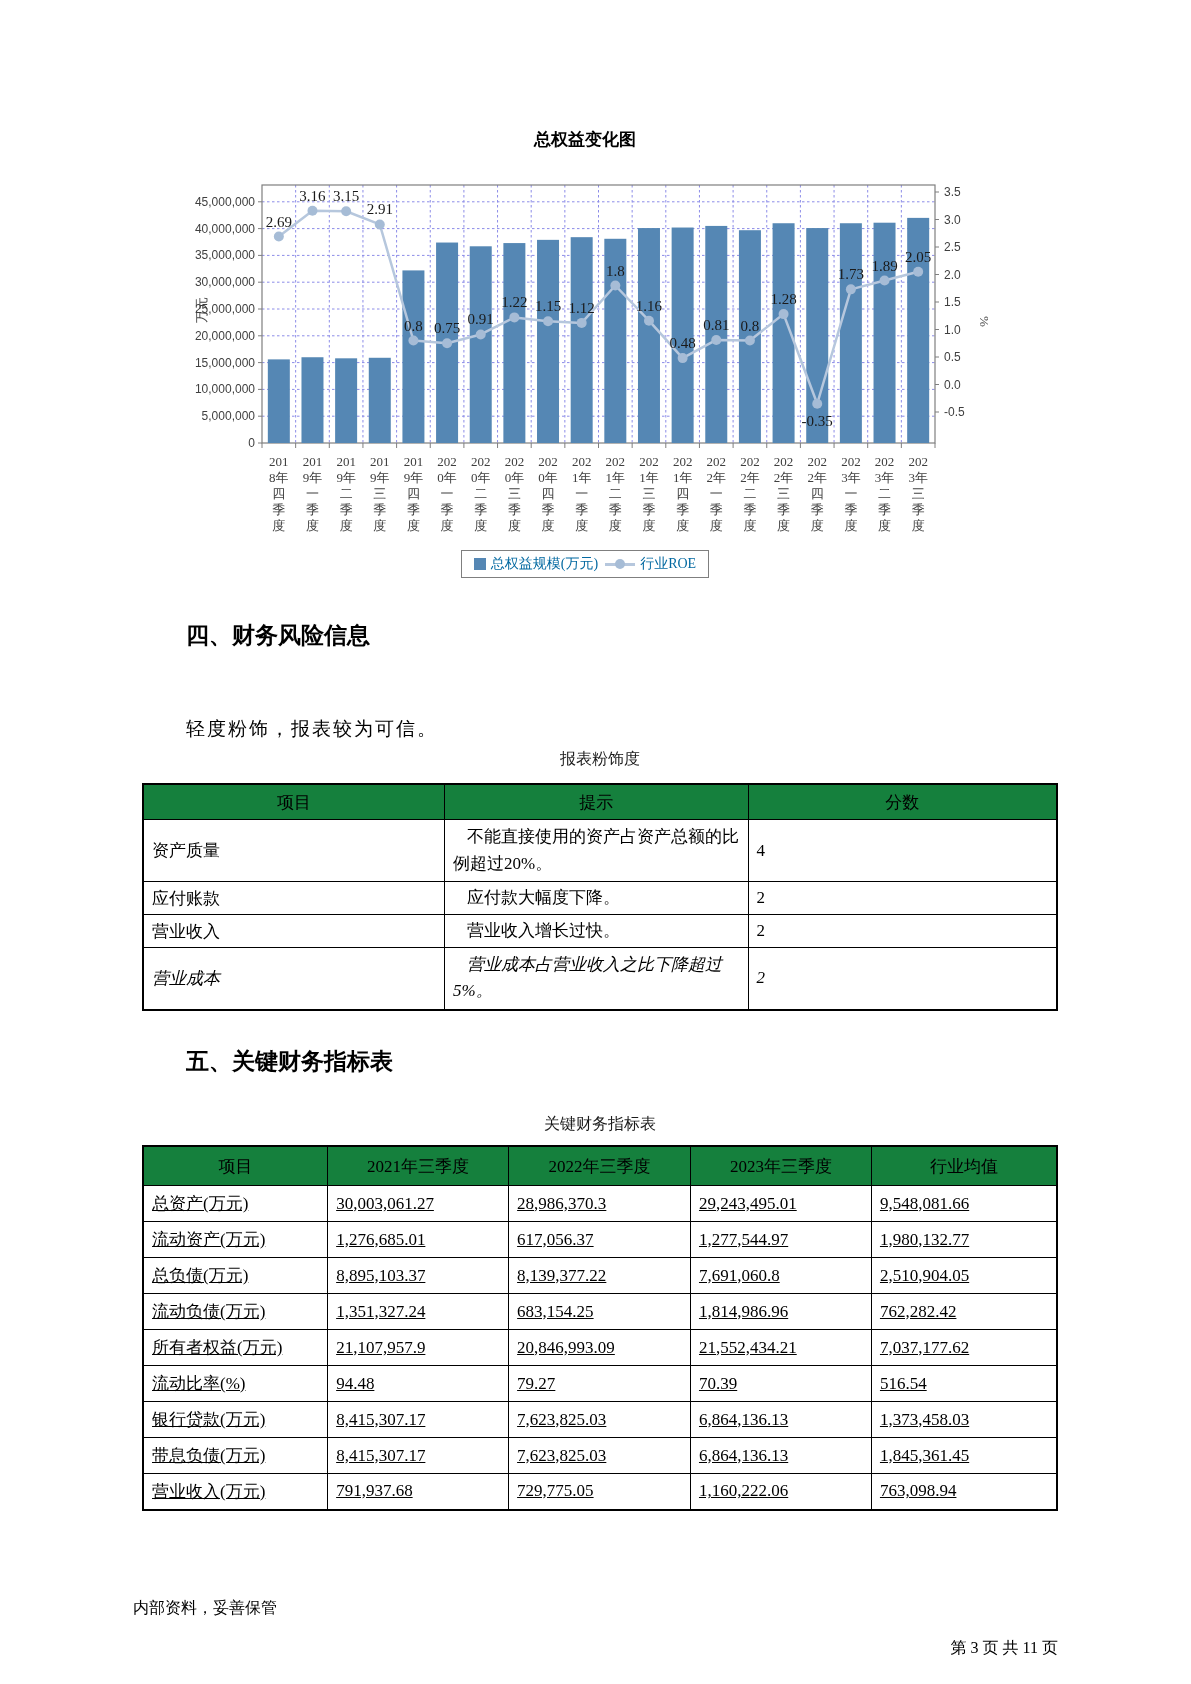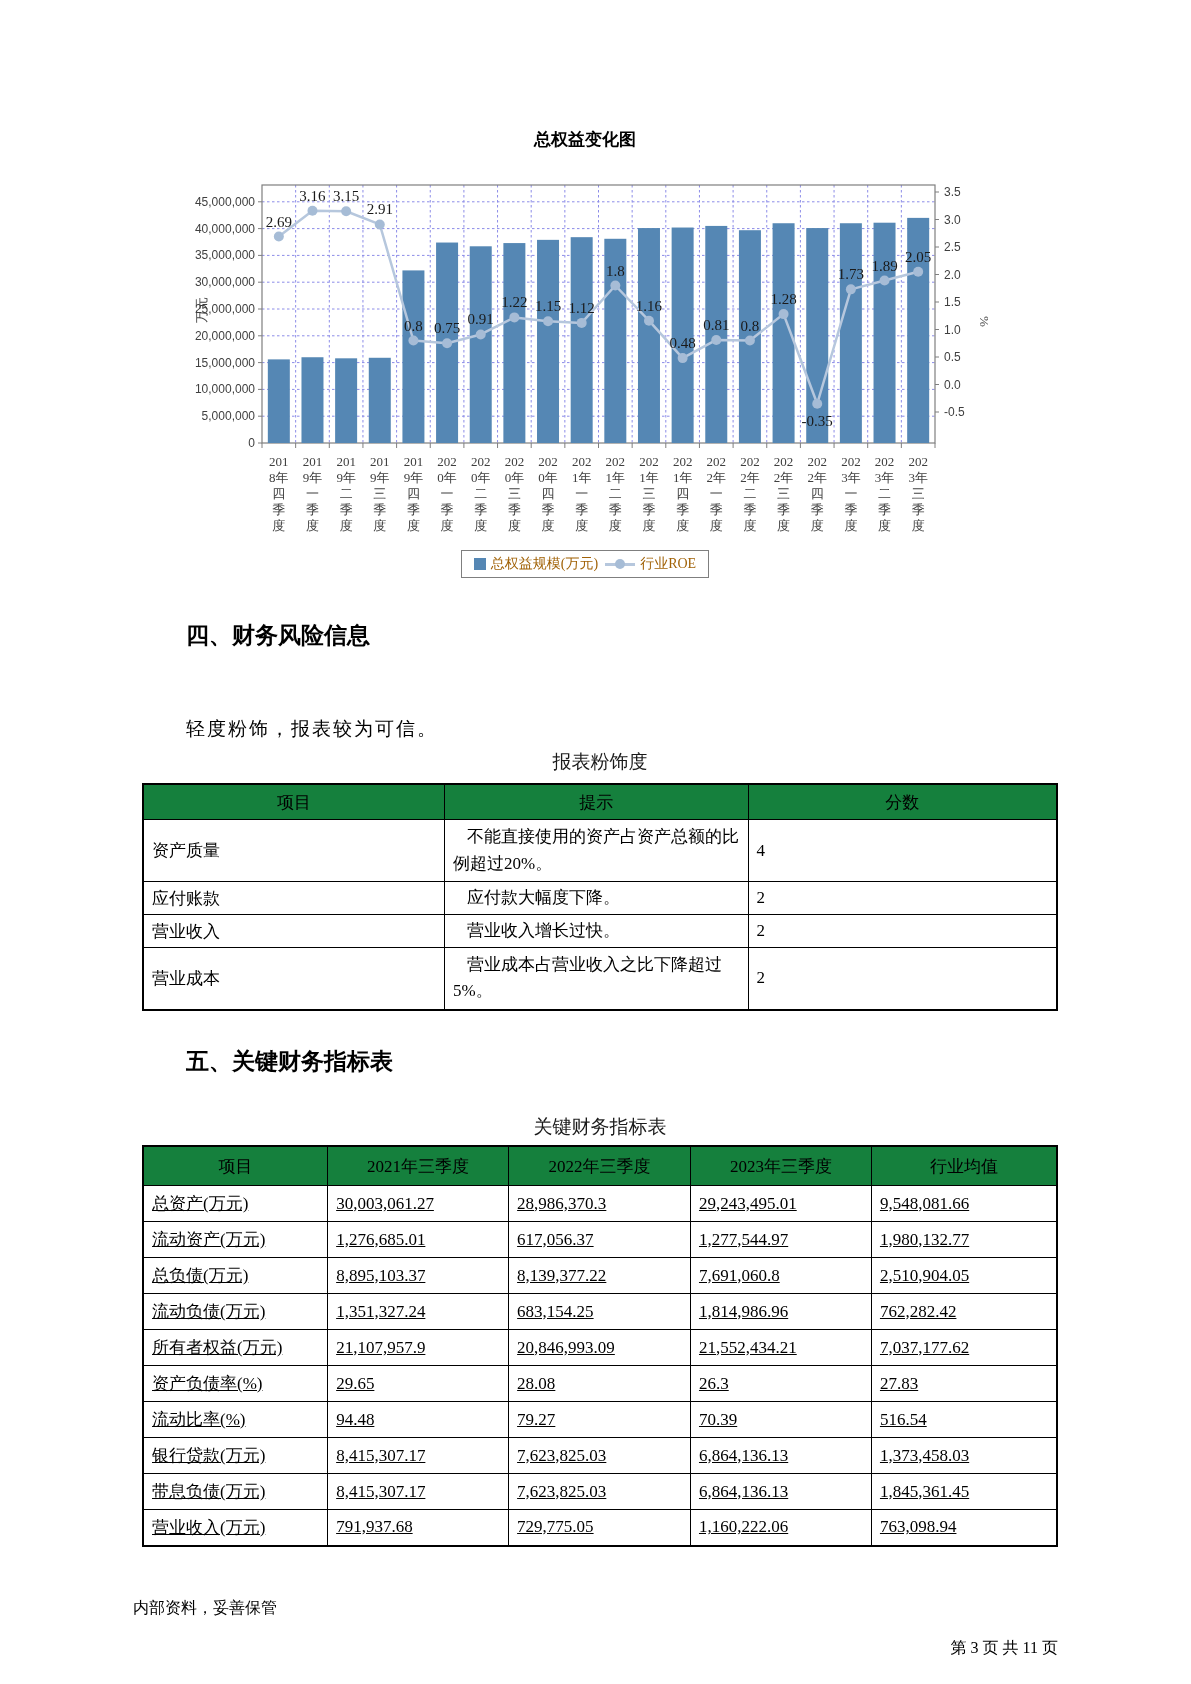--- a/index.html
+++ b/index.html
@@ -5,49 +5,49 @@
   html,body{margin:0;padding:0;background:#fff;}
   .page{position:relative;width:1191px;height:1684px;background:#fff;overflow:hidden;
         font-family:"Liberation Serif","DejaVu Serif",serif;color:#000;}
 
   
   .chart-title{position:absolute;left:180px;top:128px;width:810px;text-align:center;
                font-size:17px;font-weight:bold;}
   svg.chart{position:absolute;left:180px;top:158px;}
   .legend-wrap{position:absolute;left:180px;top:550px;width:810px;display:flex;justify-content:center;}
   .legend-box{display:inline-flex;align-items:center;gap:7px;border:1px solid #7f7f7f;
-              background:#fff;padding:4px 12px;font-size:14px;color:#a16207;}
+              background:#fff;padding:4px 12px;font-size:14px;color:#0369a1;}
   .legend-item{display:inline-flex;align-items:center;gap:5px;}
   .sw-bar{width:12px;height:12px;background:#5587B4;display:inline-block;}
   .sw-line{position:relative;width:30px;height:12px;display:inline-block;}
   .sw-line .ln{position:absolute;left:0;top:5px;width:30px;height:3px;background:#B6C7DD;}
   .sw-line .dot{position:absolute;left:10px;top:1px;width:10px;height:10px;border-radius:50%;background:#A6BCD6;}
 
   
   .h2{position:absolute;left:186px;font-family:"Liberation Sans","DejaVu Sans",sans-serif;
       font-weight:bold;font-size:23px;}
   .h2.risk{top:620px;}
   .h2.ind{top:1046px;}
   .para{position:absolute;left:186px;top:716px;font-size:19px;letter-spacing:2px;}
-  .tbl-caption{position:absolute;left:142px;width:916px;text-align:center;font-size:19px;color:#1a1a1a;}
+  .tbl-caption{position:absolute;left:142px;width:916px;text-align:center;font-size:16px;color:#1a1a1a;}
   .cap1{top:749px;}
   .cap2{top:1114px;}
 
   
   table.doc{position:absolute;left:142px;width:916px;border-collapse:collapse;
             border:2px solid #000;font-size:17px;table-layout:fixed;}
   table.doc th,table.doc td{border:1px solid #000;padding:2px 8px;vertical-align:middle;
             overflow:hidden;font-weight:normal;}
   table.doc thead th{background:#15803d;text-align:center;height:30px;}
   table.fraud{top:783px;}
   table.fraud col.c1{width:33%;} table.fraud col.c2{width:33.2%;} table.fraud col.c3{width:33.8%;}
   table.fraud tbody tr:nth-child(1){height:62px;}
   table.fraud tbody tr:nth-child(2){height:33px;}
   table.fraud tbody tr:nth-child(3){height:33px;}
-  table.fraud tbody tr:nth-child(4){height:62px;}
+  table.fraud tbody tr:nth-child(4){height:62px;font-style:italic;}
   table.fraud tbody td:nth-child(2){text-indent:14px;line-height:1.55;}
   table.ind{top:1145px;}
   table.ind col.c1{width:20.2%;} table.ind col.c2{width:19.8%;} table.ind col.c3{width:19.9%;}
   table.ind col.c4{width:19.8%;} table.ind col.c5{width:20.3%;}
   table.ind thead th{height:34px;}
   table.ind tbody tr{height:36px;text-decoration:underline;}
 
   
   .footer-left{position:absolute;left:133px;top:1598px;font-size:16px;}
   .footer-right{position:absolute;right:133px;top:1598px;font-size:16px;text-align:right;margin-top:40px;}
@@ -336,27 +336,20 @@
           <td>762,282.42</td>
         </tr>
         <tr>
           <td>所有者权益(万元)</td>
           <td>21,107,957.9</td>
           <td>20,846,993.09</td>
           <td>21,552,434.21</td>
           <td>7,037,177.62</td>
         </tr>
         <tr>
-          <td>资产负债率(%)</td>
-          <td>29.65</td>
-          <td>28.08</td>
-          <td>26.3</td>
-          <td>27.83</td>
-        </tr>
-        <tr>
           <td>流动比率(%)</td>
           <td>94.48</td>
           <td>79.27</td>
           <td>70.39</td>
           <td>516.54</td>
         </tr>
         <tr>
           <td>银行贷款(万元)</td>
           <td>8,415,307.17</td>
           <td>7,623,825.03</td>

